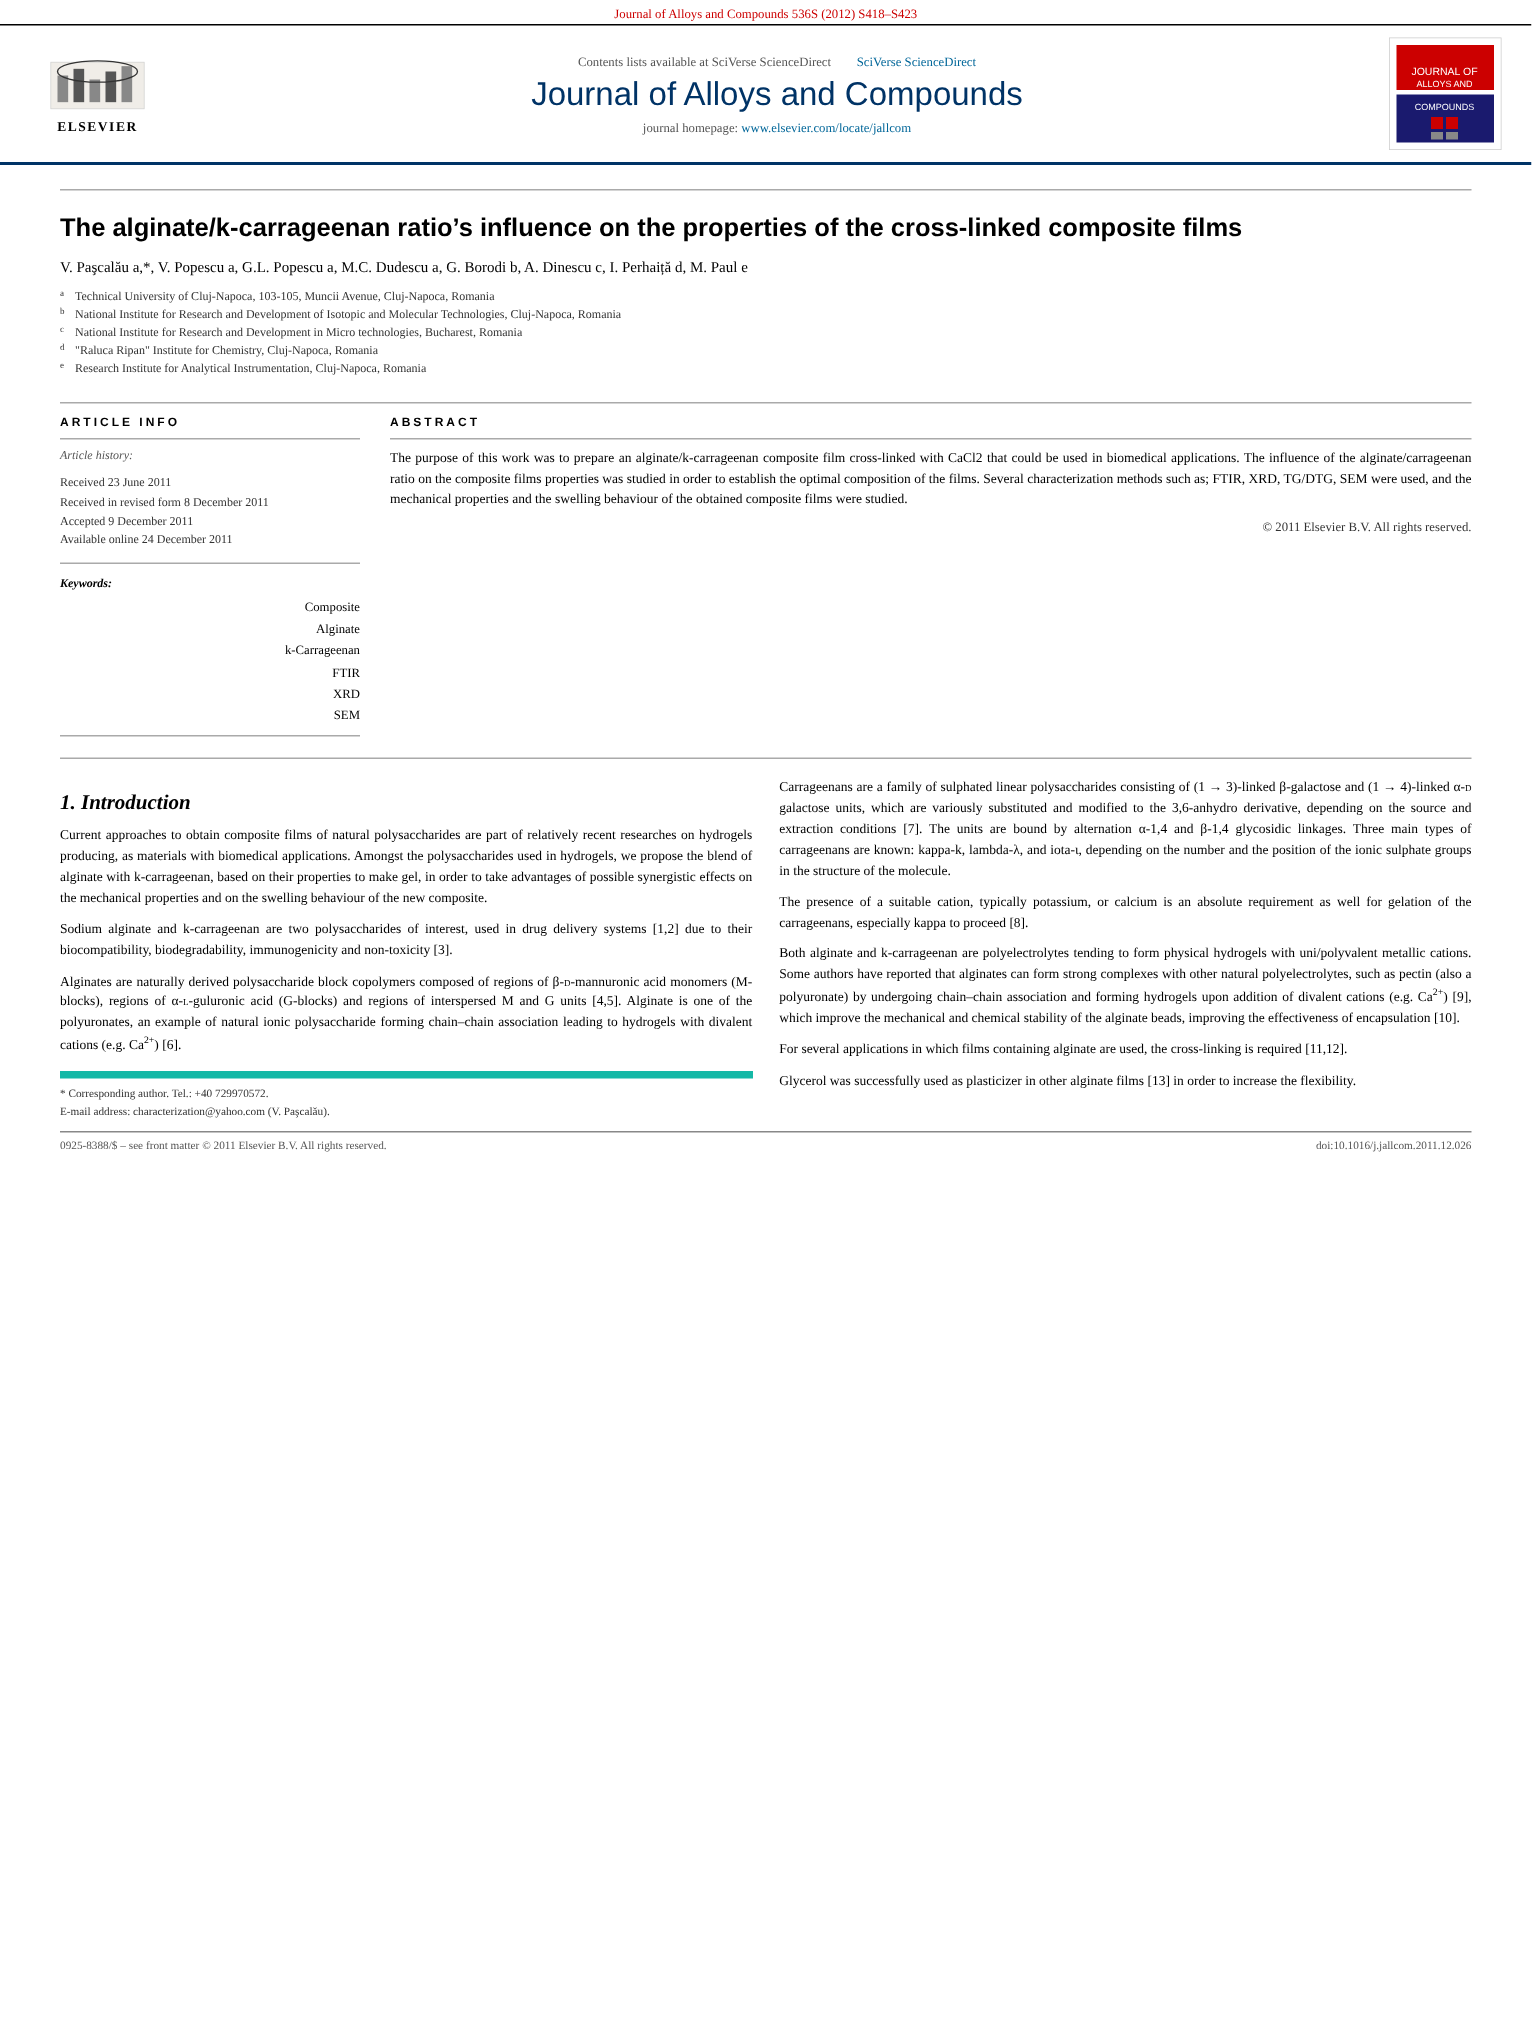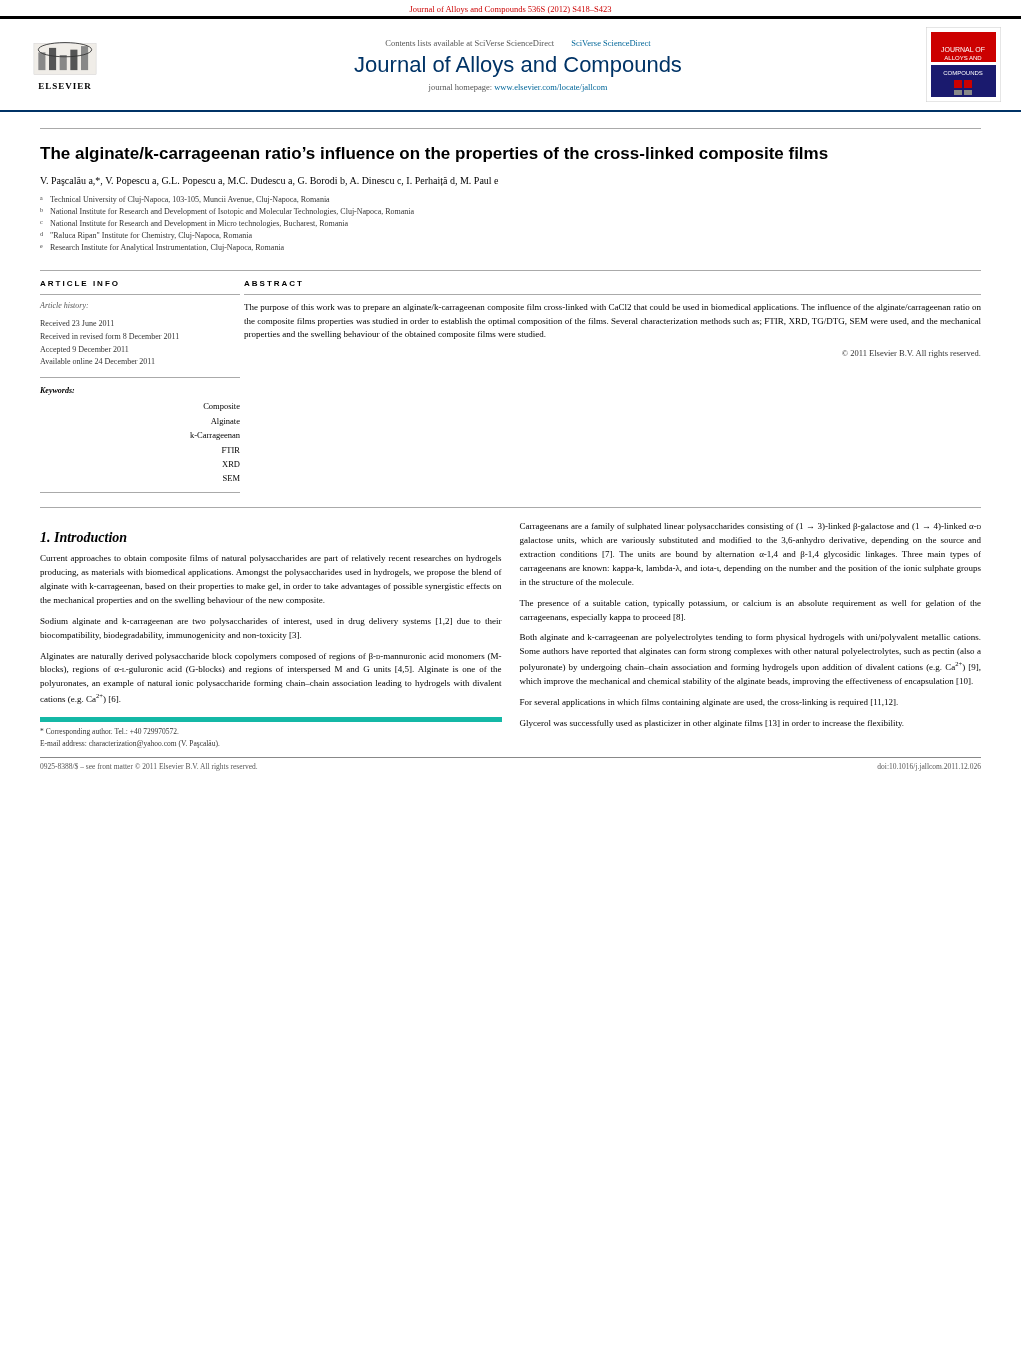--- a/index.html
+++ b/index.html
@@ -19,21 +19,21 @@
       padding: 0;
     }
 
     
     .top-bar {
       background: #fff;
       text-align: center;
       padding: 4px 0 2px 0;
       font-size: 8.5px;
       color: #c00;
-      border-bottom: 3px solid #000000;
+      border-bottom: 1px solid #000000;
     }
 
     .journal-header {
       display: flex;
       align-items: center;
       justify-content: space-between;
       padding: 8px 20px;
       border-bottom: 2px solid #003366;
     }
 
@@ -150,21 +150,21 @@
 
     .divider-line {
       border: none;
       border-top: 1px solid #aaa;
       margin: 6px 0;
     }
 
     
     .two-col {
       display: flex;
-      gap: 4px;
+      gap: 20px;
       margin: 8px 0;
     }
 
     .left-col {
       width: 200px;
       min-width: 200px;
     }
 
     .right-col {
       flex: 1;

